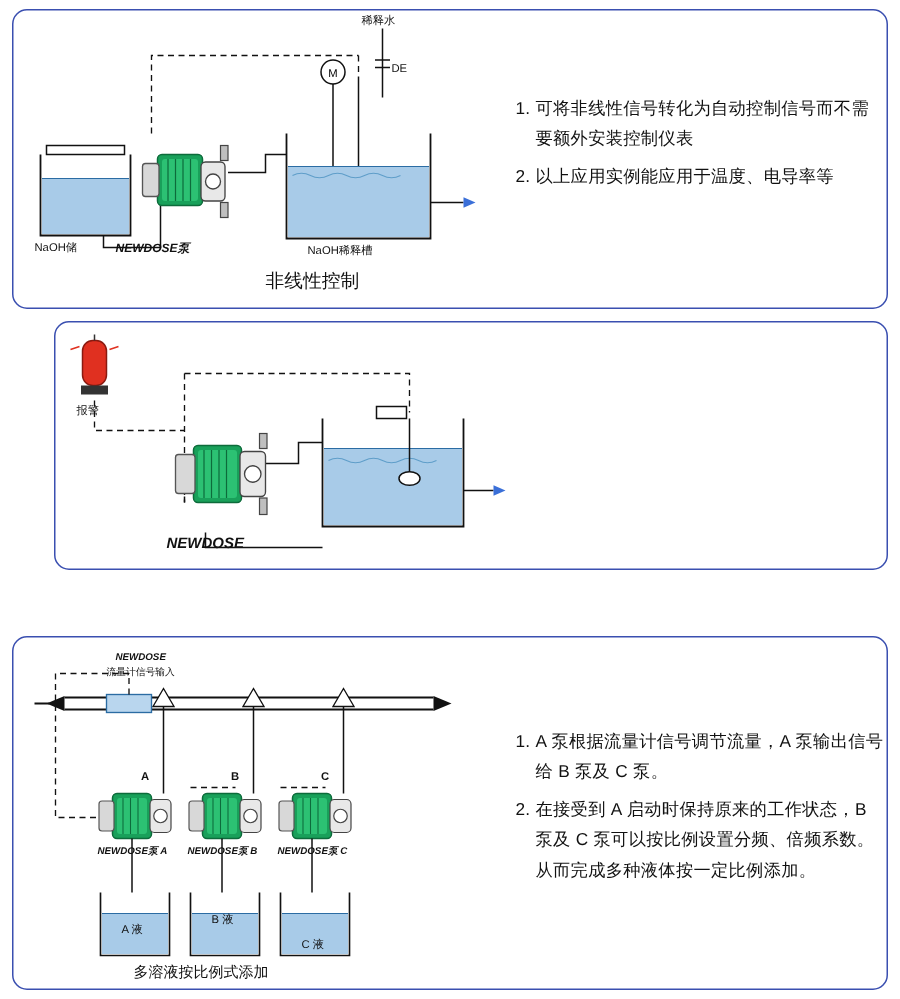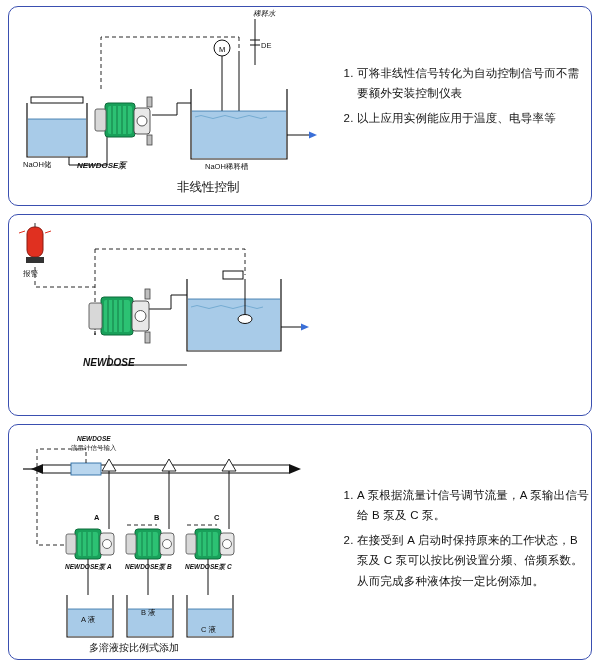--- a/index.html
+++ b/index.html
@@ -14,21 +14,21 @@
 
   .panel{
     position:absolute;
     left:8px;right:8px;
     border:1px solid #3a4fb0;
     border-radius:10px;
     background:#fff;
     box-sizing:border-box;
   }
   #panel1{top:6px;height:200px;}
-  #panel2{top:214px;height:202px;}
+  #panel2{top:214px;height:166px;margin-left:28px;}
   #panel3{top:424px;height:236px;}
 
   .fig{position:absolute;left:0;top:0;}
   .txt{
     position:absolute;
     font-size:11.5px;
     line-height:1.75;
     color:#111;
   }
   .txt ol{margin:0;padding-left:18px;}
@@ -105,21 +105,21 @@
         <line x1="113" y1="99" x2="113" y2="127" stroke="#0d6b3b" stroke-width="0.8"></line>
         <line x1="118" y1="99" x2="118" y2="127" stroke="#0d6b3b" stroke-width="0.8"></line>
         <rect x="86" y="102" width="11" height="22" rx="2" fill="#d8d8d8" stroke="#555" stroke-width="0.9"></rect>
         <rect x="125" y="101" width="16" height="26" rx="3" fill="#e8e8e8" stroke="#444" stroke-width="0.9"></rect>
         <circle cx="133" cy="114" r="5" fill="#fff" stroke="#444" stroke-width="0.9"></circle>
         <rect x="138" y="90" width="5" height="10" fill="#bfbfbf" stroke="#444" stroke-width="0.8"></rect>
         <rect x="138" y="128" width="5" height="10" fill="#bfbfbf" stroke="#444" stroke-width="0.8"></rect>
       </g>
     </svg>
 
-    <div class="lbl" style="left:244px;top:2px;font-style:italic;">稀释水</div>
+    <div class="lbl" style="left:232px;top:2px;">稀释水</div>
     <div class="lbl" style="left:252px;top:34px;">DE</div>
     <div class="lbl" style="left:14px;top:153px;">NaOH储</div>
     <div class="lbl it" style="left:68px;top:153px;">NEWDOSE泵</div>
     <div class="lbl" style="left:196px;top:155px;">NaOH稀释槽</div>
 
     <div class="cap" style="left:168px;top:172px;">非线性控制</div>
 
     <div class="txt" style="left:330px;top:56px;width:250px;">
       <ol>
         <li>可将非线性信号转化为自动控制信号而不需要额外安装控制仪表</li>

